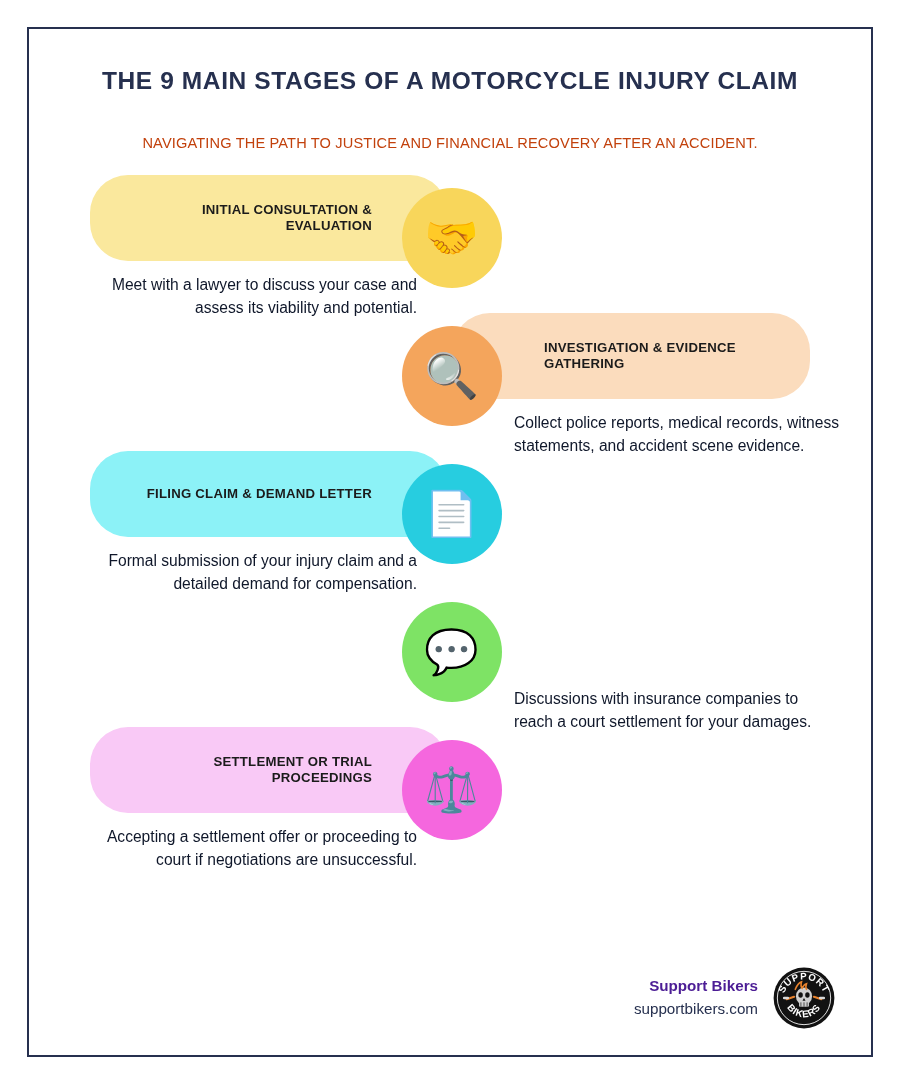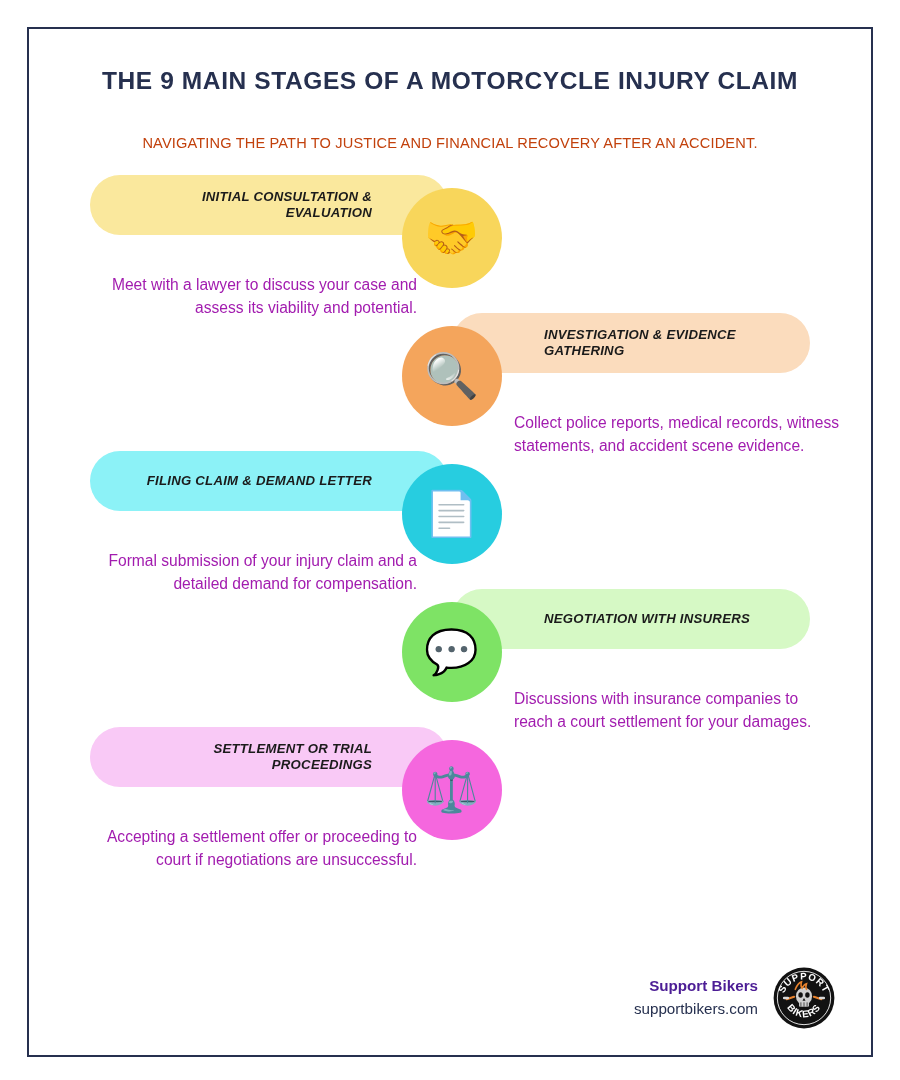--- a/index.html
+++ b/index.html
@@ -52,26 +52,25 @@
 
   .stage {
     position: absolute;
     left: 0;
     width: 100%;
     height: 190px;
   }
 
   .pill {
     position: absolute;
-    height: 60px;
+    height: 86px;
     border-radius: 38px;
     box-sizing: border-box;
     display: flex;
     align-items: center;
-    font-style: italic;
   }
   .stage.left .pill {
     left: 61px;
     right: 423px;
     justify-content: flex-end;
     padding-right: 76px;
   }
   .stage.right .pill {
     left: 423px;
     right: 61px;
@@ -105,21 +104,21 @@
   .circle .emoji {
     font-size: 44px;
     line-height: 1;
     user-select: none;
   }
 
   .desc {
     position: absolute;
     top: 99px;
     font-size: 15.6px;
-    color: #a21caf;
+    color: #0f172a;
     line-height: 1.47;
     width: 300px;
   }
   .stage.left .desc {
     left: 61px;
     width: 327px;
     text-align: right;
   }
   .stage.right .desc {
     left: 485px;
@@ -187,23 +186,20 @@
       <div class="stage right" style="top: 138px;">
         <div class="pill" style="background: rgb(251, 220, 189);">
           <div class="pill-title">INVESTIGATION &amp; EVIDENCE GATHERING</div>
         </div>
         <div class="circle" style="background: rgb(244, 165, 92);">
           <span class="emoji">🔍</span>
         </div>
         <div class="desc">Collect police reports, medical records, witness statements, and accident scene evidence.</div>
       </div>
       <div class="stage right" style="top: 414px;">
-        <div class="pill" style="background: rgb(214, 249, 197);">
-          <div class="pill-title">NEGOTIATION WITH INSURERS</div>
-        </div>
         <div class="circle" style="background: rgb(126, 227, 101);">
           <span class="emoji">💬</span>
         </div>
         <div class="desc">Discussions with insurance companies to reach a court settlement for your damages.</div>
       </div>
       <div class="stage left" style="top: 552px;">
         <div class="pill" style="background: rgb(249, 201, 246);">
           <div class="pill-title">SETTLEMENT OR TRIAL PROCEEDINGS</div>
         </div>
         <div class="circle" style="background: rgb(245, 103, 222);">

